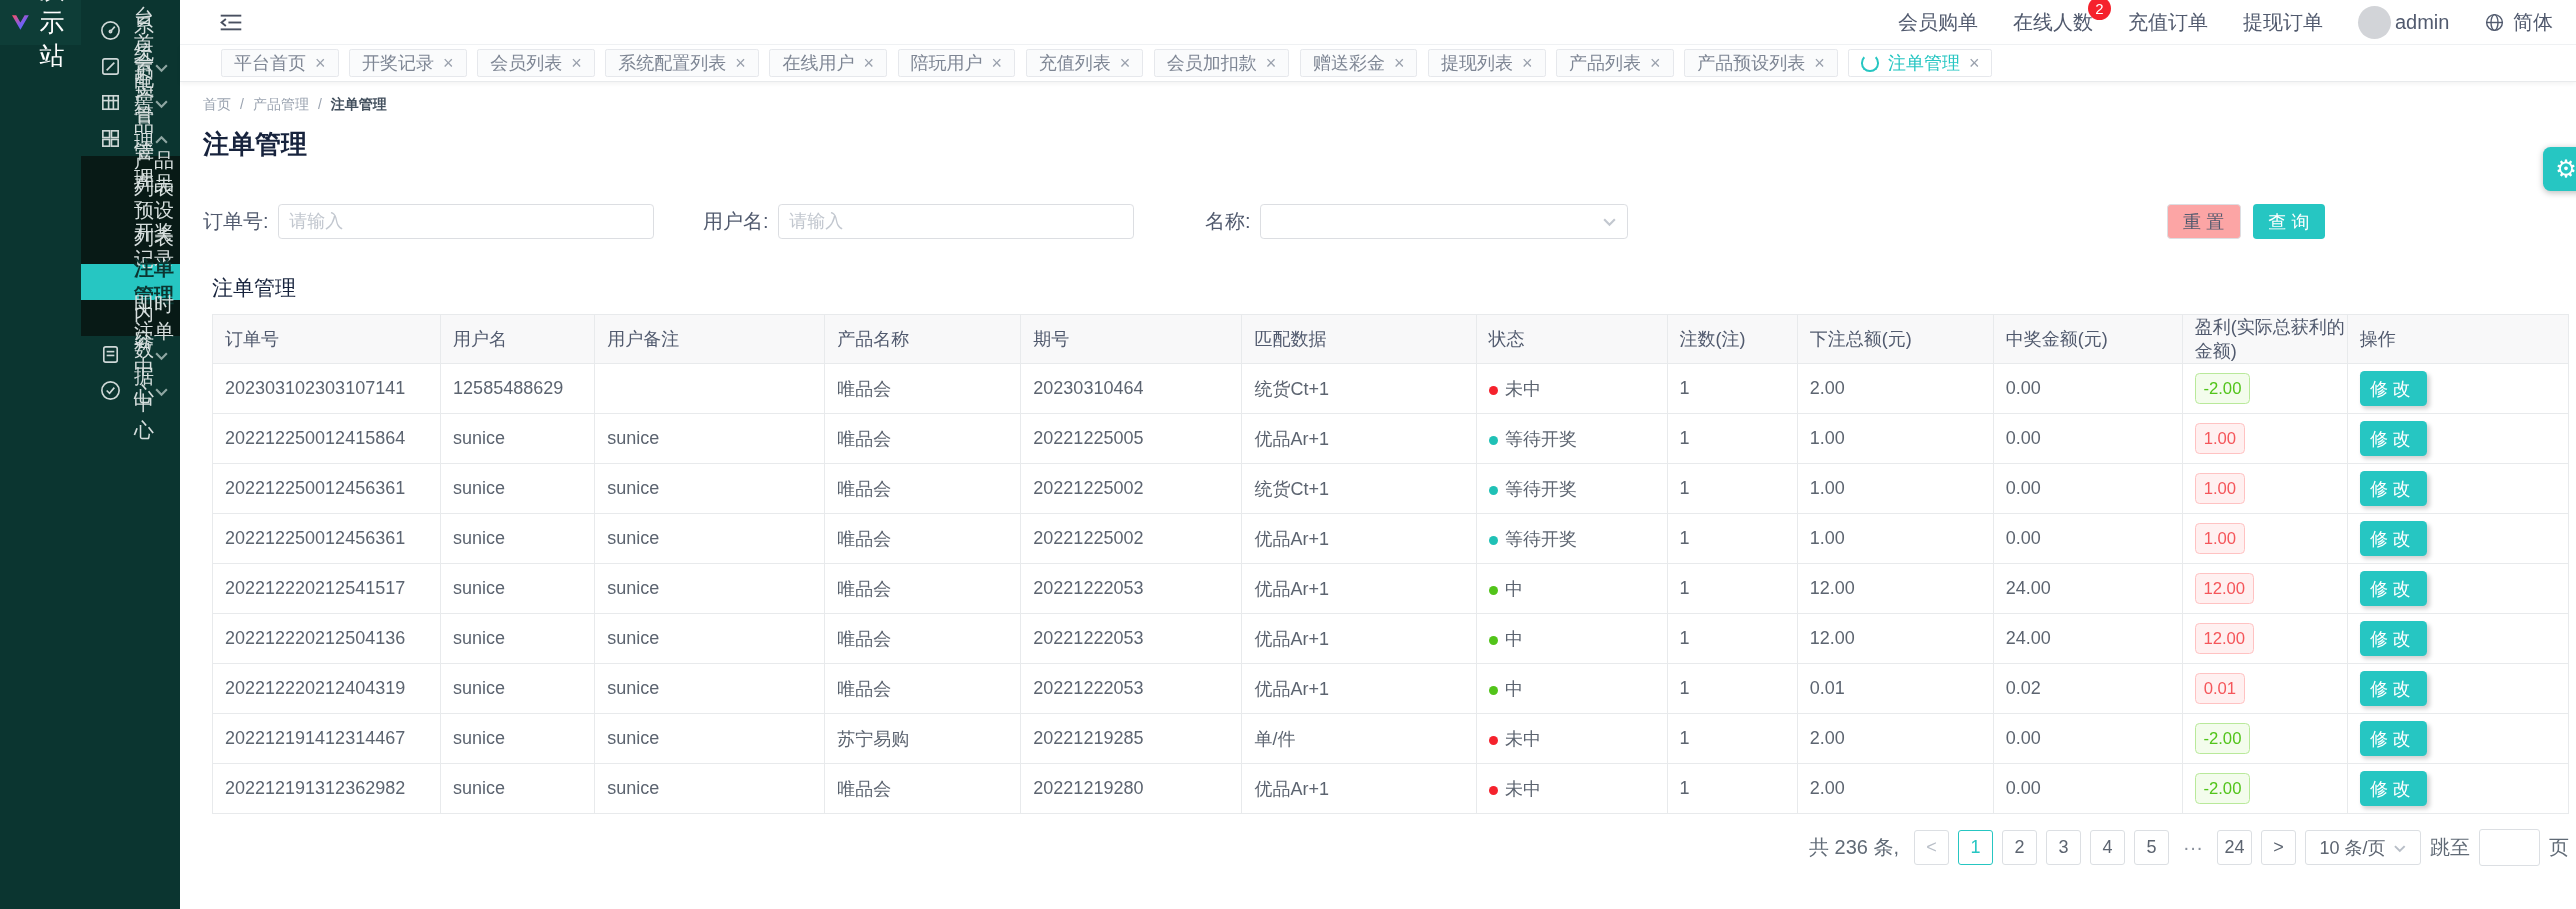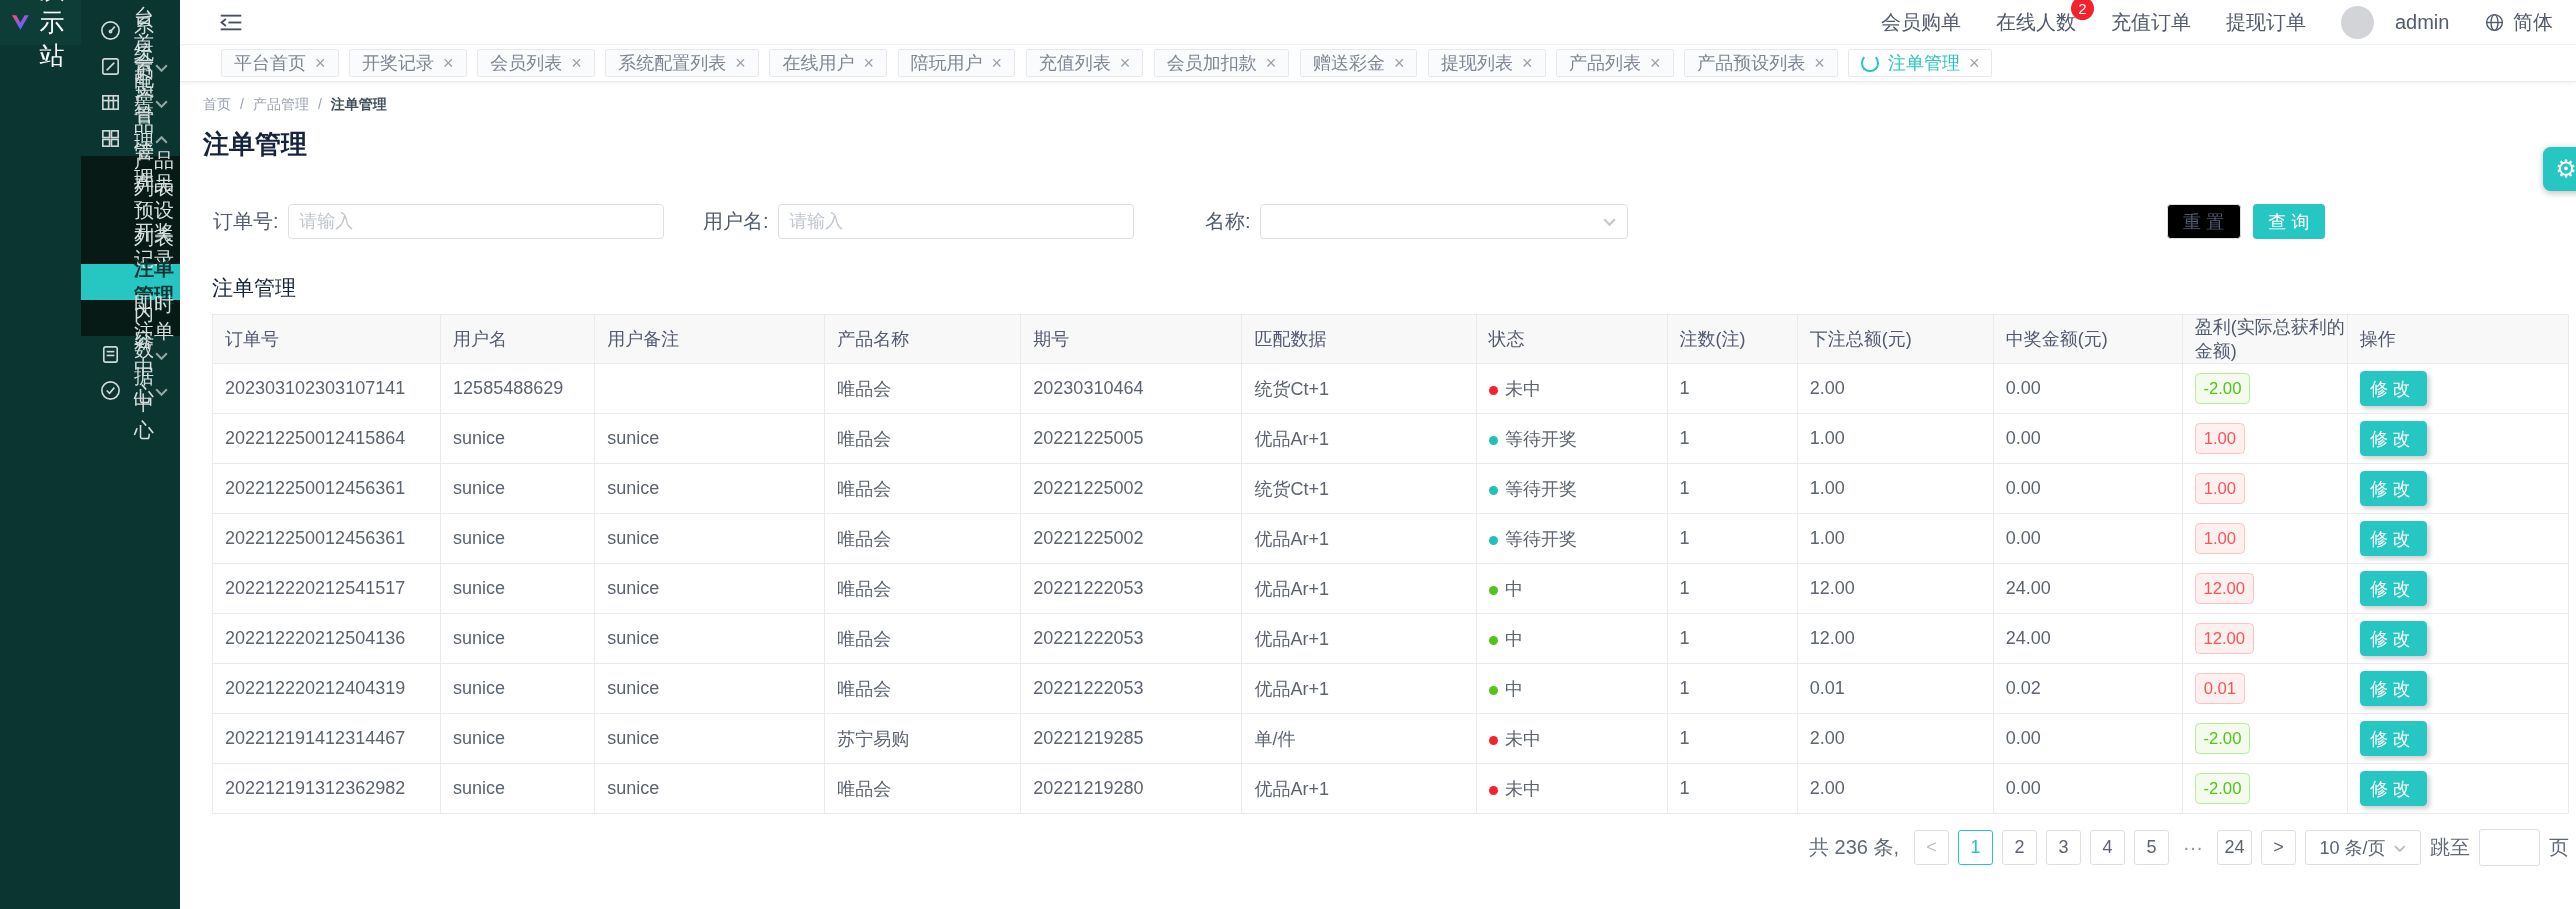--- a/index.html
+++ b/index.html
@@ -30,21 +30,21 @@
   .topbar{height:44px;display:flex;align-items:center;justify-content:space-between;
           padding:0 23px 0 39px;border-bottom:0.8px solid #f0f2f4;}
   .collapse{cursor:pointer;display:inline-flex;}
   .collapse svg{width:24px;height:21px;stroke:#495060;stroke-width:2.2;fill:none;}
   .top-right{display:flex;align-items:center;gap:35px;font-size:20px;color:#515a6e;}
   .top-link{cursor:pointer;}
   .online{position:relative;cursor:pointer;}
   .num-badge{position:absolute;top:-12px;right:-18px;background:#f5222d;color:#fff;
              border-radius:50%;min-width:23px;height:23px;line-height:23px;text-align:center;
              font-size:15px;font-style:normal;}
-  .user{display:flex;align-items:center;gap:21px;cursor:pointer;}
+  .user{display:flex;align-items:center;gap:4px;cursor:pointer;}
   .avatar{width:33px;height:33px;border-radius:50%;background:#d2d4d8;}
   .lang{display:flex;align-items:center;gap:7.6px;cursor:pointer;}
   .lang svg{width:21px;height:21px;stroke:#515a6e;fill:none;stroke-width:1.6;}
 
   
   .tabbar{height:36px;display:flex;align-items:center;gap:10.6px;padding:0 41px;
           border-bottom:0.8px solid #e8eaec;box-shadow:0 2.3px 4.5px rgba(0,0,0,.05);}
   .tab{height:26px;display:flex;align-items:center;gap:9px;padding:0 12px;background:#fafbfc;
        border:0.8px solid #e6e8ec;border-radius:2.3px;font-size:18px;color:#7e8694;cursor:pointer;white-space:nowrap;}
   .tab .tab-close{color:#9aa1ad;font-size:18px;}
@@ -62,21 +62,21 @@
   .filters{position:relative;height:35px;margin-top:42px;}
   .fgroup{position:absolute;top:0;display:flex;align-items:center;gap:9px;font-size:20px;color:#515a6e;}
   .finput{height:33px;border:0.8px solid #dcdee2;border-radius:3.8px;padding:0 10.6px;font-size:18px;
           color:#515a6e;outline:none;font-family:inherit;}
   .finput::placeholder{color:#c2c7cf;}
   .fselect{position:relative;border:0.8px solid #dcdee2;border-radius:3.8px;height:33px;background:#fff;
            display:flex;align-items:center;justify-content:flex-end;padding-right:10.6px;cursor:pointer;}
   .fselect svg{width:15px;height:10px;stroke:#c2c7cf;fill:none;stroke-width:2;}
   .fbuttons{position:absolute;left:1964px;top:0;display:flex;gap:12px;}
   .btn{height:35px;border-radius:3.8px;font-size:18px;cursor:pointer;font-family:inherit;letter-spacing:5.3px;}
-  .btn-reset{padding:0 10.6px 0 15px;border:0.8px solid #dcdee2;background:#000000;color:#515a6e;}
+  .btn-reset{padding:0 10.6px 0 15px;border:0.8px solid #dcdee2;background:#fca5a5;color:#515a6e;}
   .btn-search{padding:0 10.6px 0 15px;border:none;background:#26c6c2;color:#fff;}
 
   .section-title{font-size:21px;color:#17233d;font-weight:500;margin:35px 0 12px 9px;}
   table{border-collapse:collapse;margin-left:9px;width:2357px;table-layout:fixed;font-size:18px;padding-left:28px;}
   th{background:#f8f8f9;height:42px;text-align:left;padding:0 0 0 12px;color:#515a6e;
      font-weight:500;border:0.8px solid #e8eaec;}
   td{height:49px;padding:0 0 0 12px;border:0.8px solid #e8eaec;color:#5c6470;overflow:hidden;white-space:nowrap;}
   .dot{width:9px;height:9px;border-radius:50%;display:inline-block;margin-right:7.6px;}
   .dot.lose{background:#f5222d;}
   .dot.waiting{background:#20c1b6;}
@@ -318,21 +318,21 @@
       <div class="breadcrumb">
           <span class="crumb">首页</span>
           <span class="sep">/</span>
           <span class="crumb">产品管理</span>
           <span class="sep">/</span>
           <span class="crumb last">注单管理</span>
         </div>
       <h1 class="page-title">注单管理</h1>
 
       <div class="filters">
-        <div class="fgroup" style="left:10px">
+        <div class="fgroup" style="left:0">
           <span>订单号:</span>
           <input class="finput" style="width: 353px;" placeholder="请输入">
         </div>
         <div class="fgroup" style="left:500px">
           <span>用户名:</span>
           <input class="finput" style="width: 333px;" placeholder="请输入">
         </div>
         <div class="fgroup" style="left:1002px">
           <span>名称:</span>
           <span class="fselect" style="width:356px">

